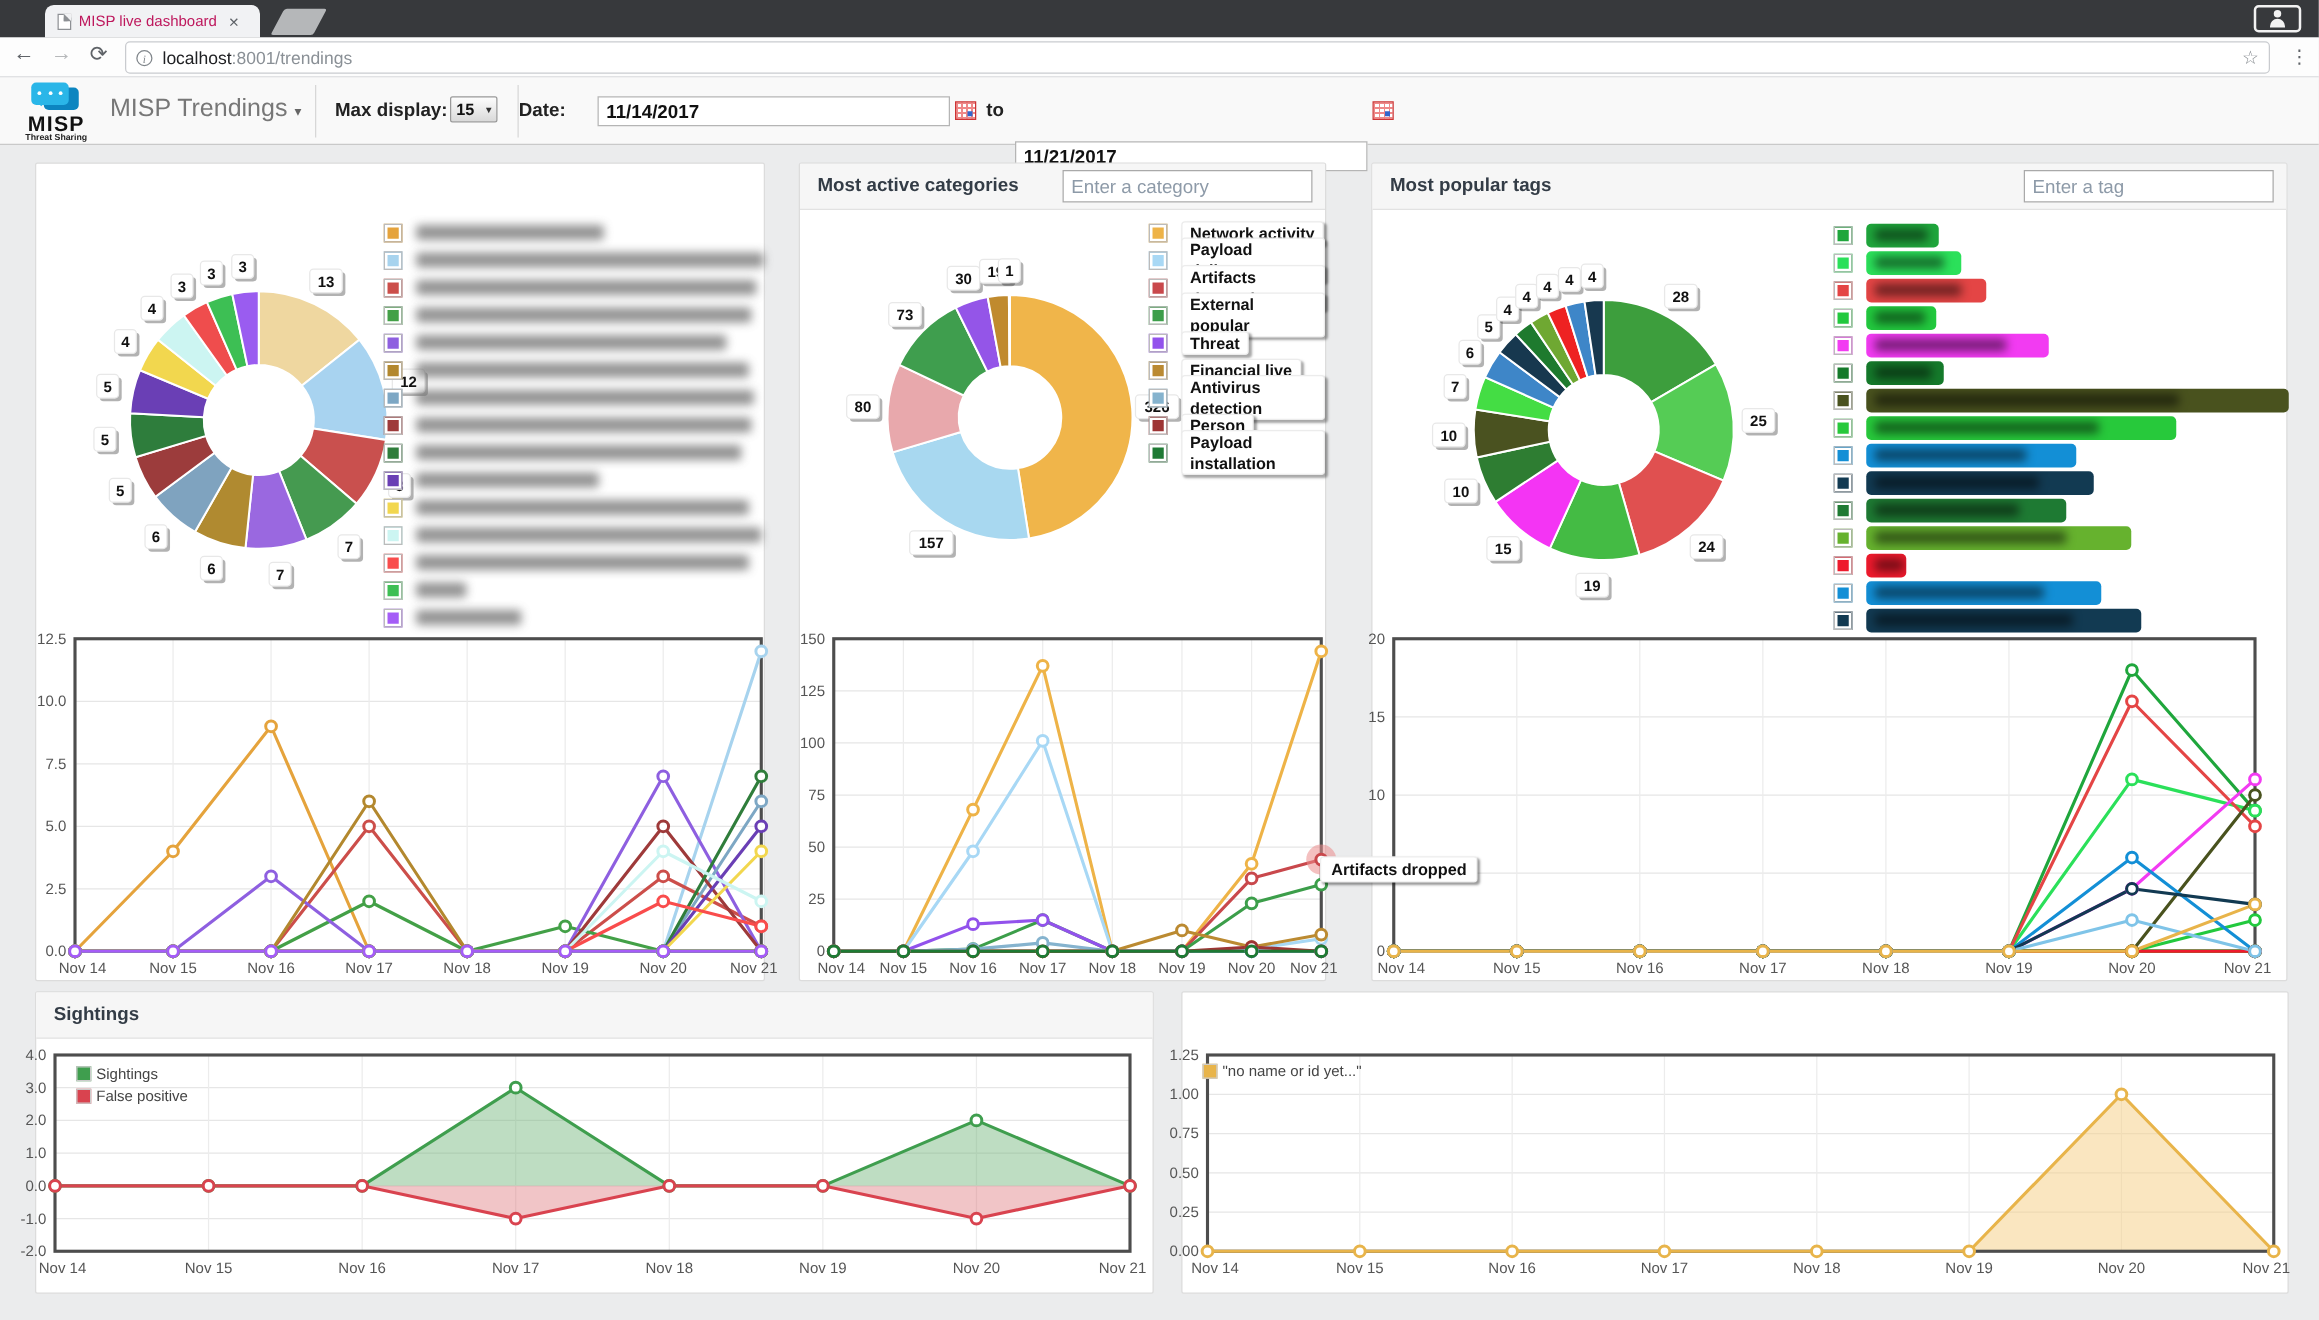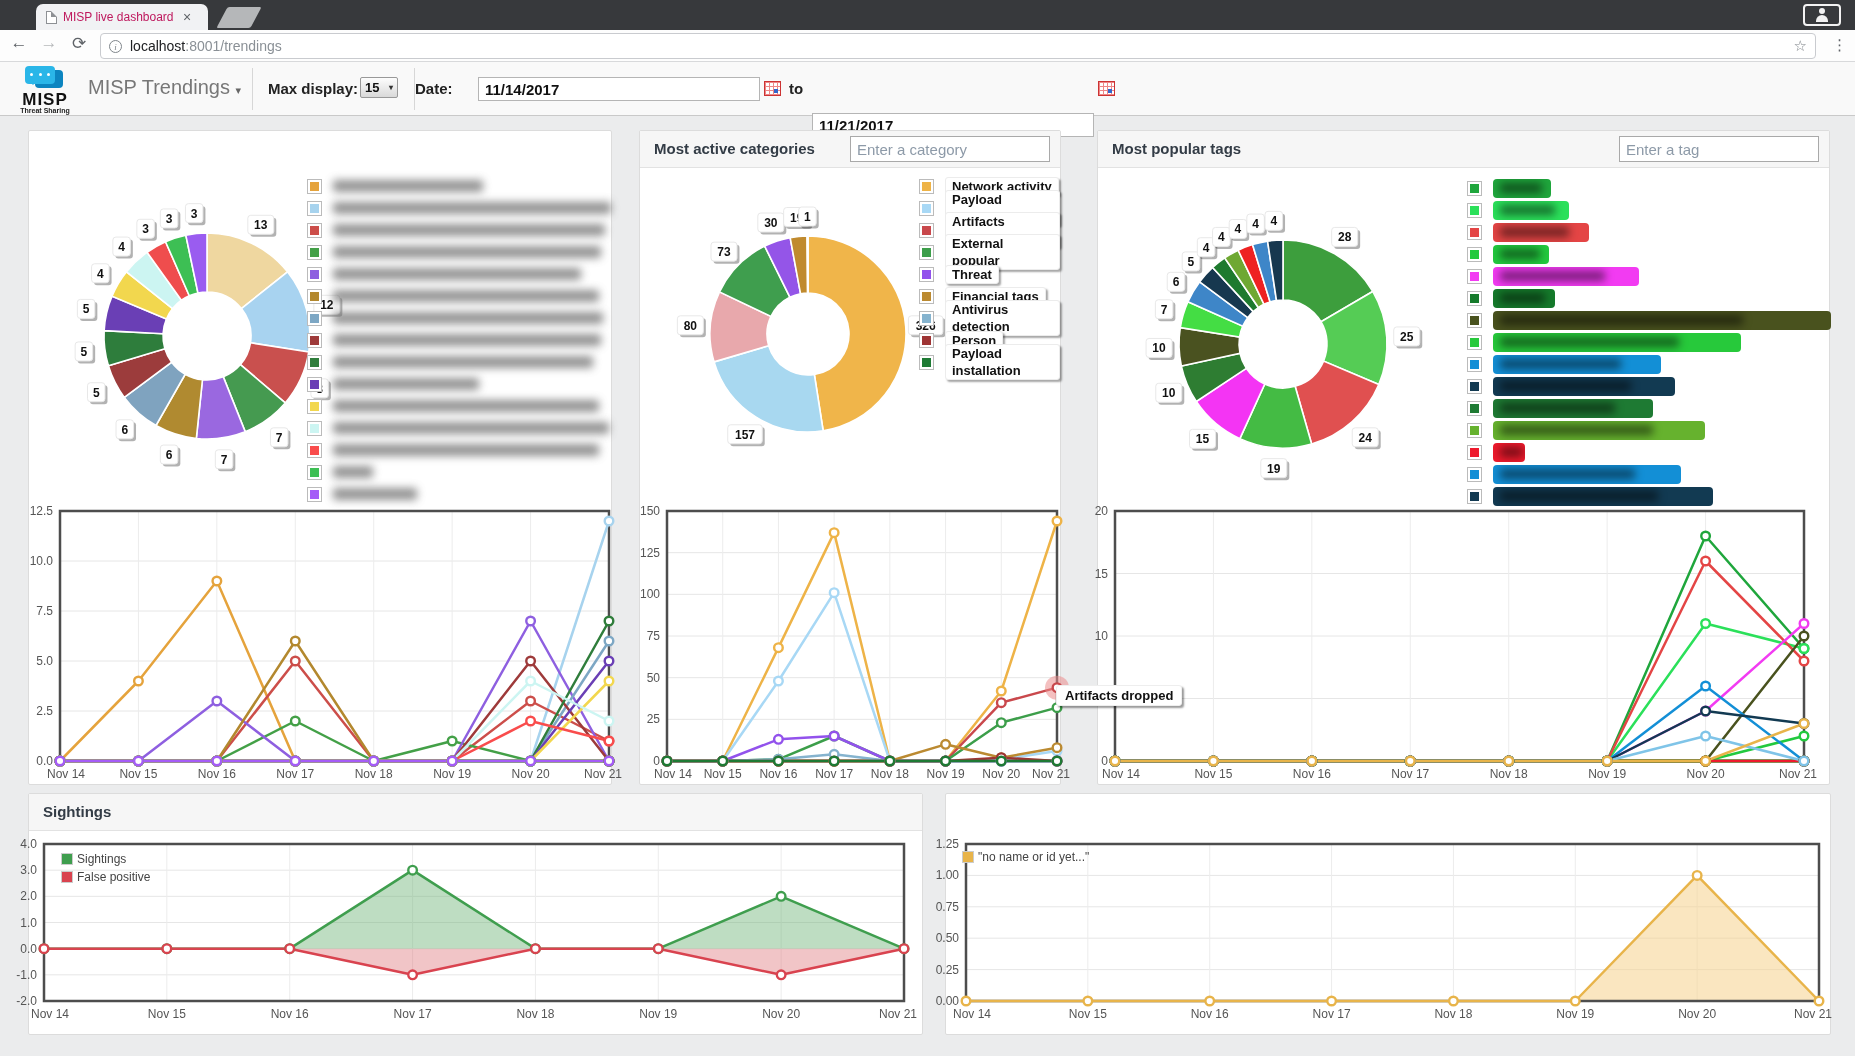--- a/index.html
+++ b/index.html
@@ -509,21 +509,21 @@
       <div class="legend-row">
         <span class="sq" style="background: rgb(60, 158, 74);"></span>
         <span class="cat-label">External popular</span>
       </div>
       <div class="legend-row">
         <span class="sq" style="background: rgb(146, 82, 236);"></span>
         <span class="cat-label">Threat</span>
       </div>
       <div class="legend-row">
         <span class="sq" style="background: rgb(187, 138, 49);"></span>
-        <span class="cat-label">Financial tags</span>
+        <span class="cat-label">Financial live</span>
       </div>
       <div class="legend-row">
         <span class="sq" style="background: rgb(133, 179, 206);"></span>
         <span class="cat-label">Antivirus detection</span>
       </div>
       <div class="legend-row">
         <span class="sq" style="background: rgb(158, 52, 52);"></span>
         <span class="cat-label">Person</span>
       </div>
       <div class="legend-row">

